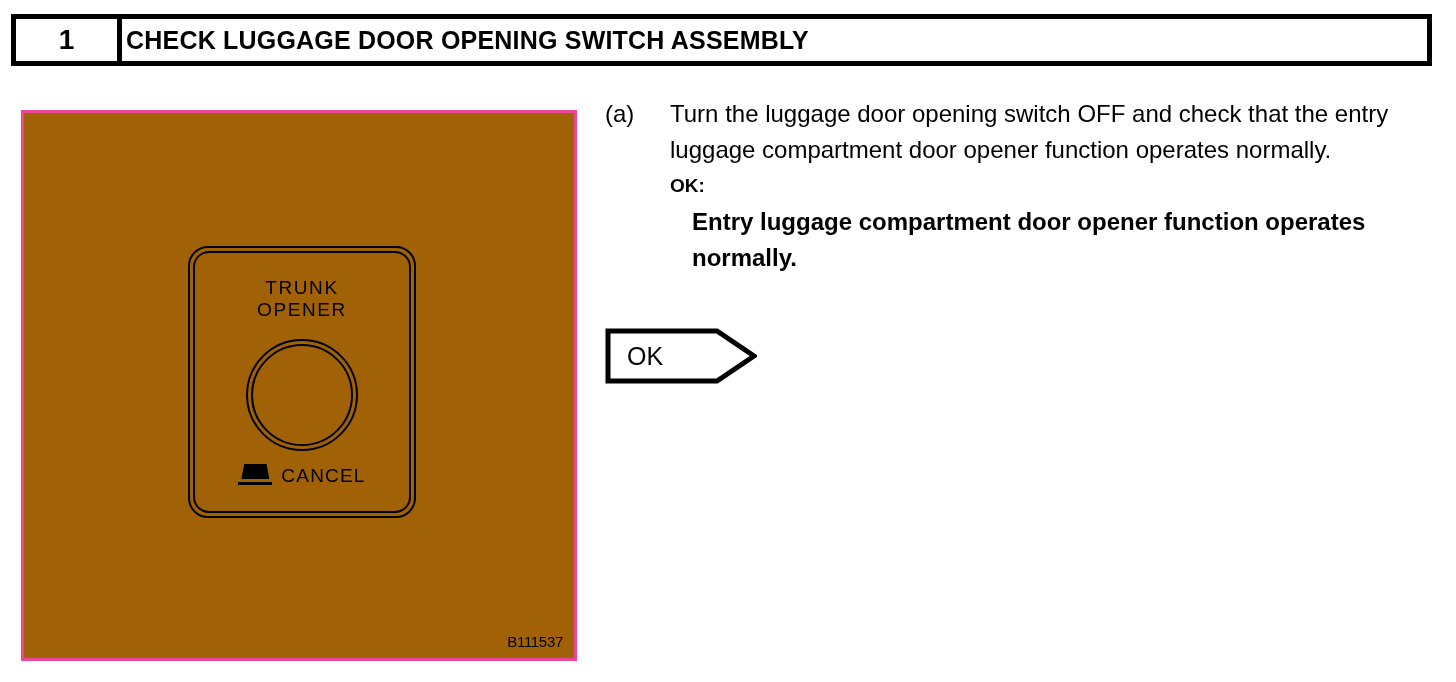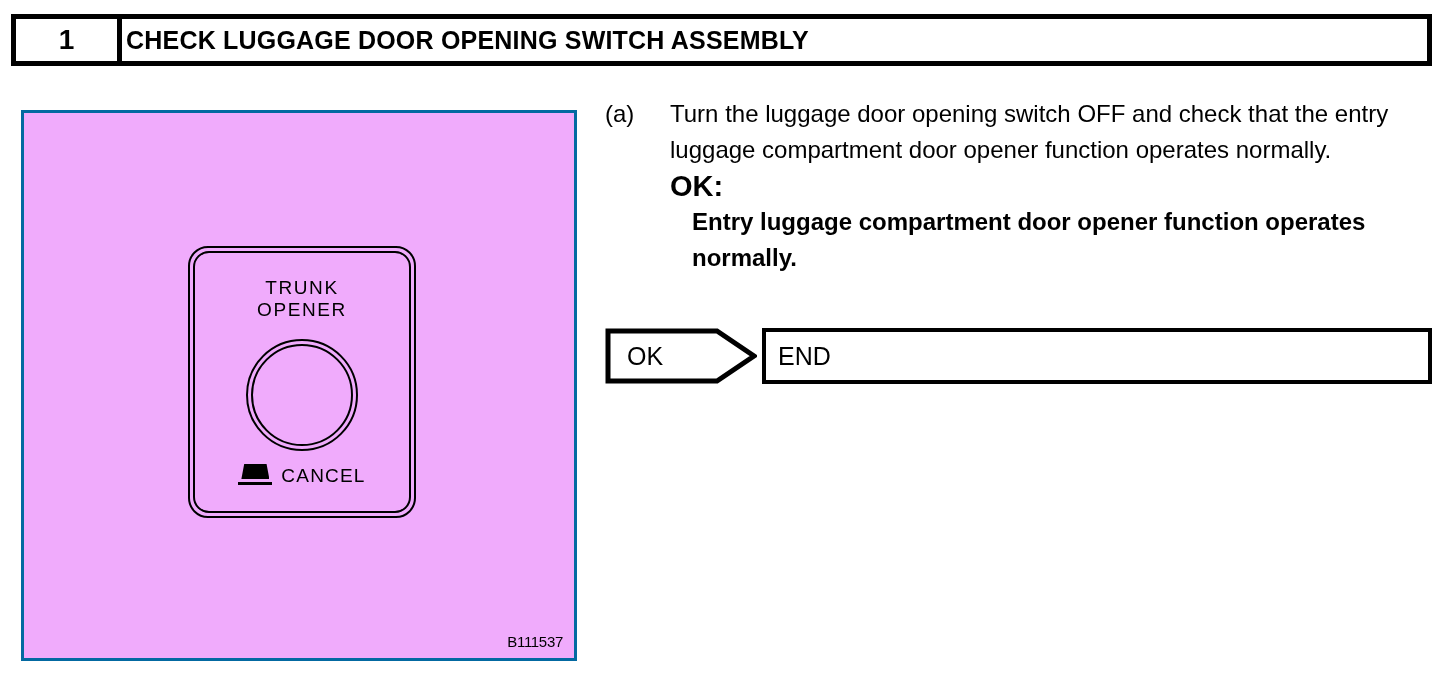--- a/index.html
+++ b/index.html
@@ -56,23 +56,23 @@
     white-space: nowrap;
   }
 
   
   .figure-frame {
     position: absolute;
     left: 21px;
     top: 110px;
     width: 556px;
     height: 551px;
-    border: 3px solid #0369a1;
-    box-sizing: border-box;
-    background: #f0abfc;
+    border: 3px solid #ec4899;
+    box-sizing: border-box;
+    background: #a16207;
   }
   .figure-code {
     position: absolute;
     right: 11px;
     bottom: 9px;
     font-size: 15px;
     font-weight: normal;
     letter-spacing: -0.3px;
     line-height: 1;
   }
@@ -194,21 +194,21 @@
   }
   .instr-body {
     flex: 1;
   }
   .instr-text {
     font-size: 24px;
     line-height: 36px;
     width: 770px;
   }
   .ok-label {
-    font-size: 29px;
+    font-size: 19px;
     font-weight: bold;
     line-height: 36px;
   }
   .ok-criterion {
     font-size: 24px;
     font-weight: bold;
     line-height: 36px;
     padding-left: 22px;
     width: 748px;
   }
@@ -311,17 +311,14 @@
 
 <div class="result-row">
 
   <div class="result-arrow">
     <svg width="152" height="56" viewBox="0 0 152 56" xmlns="http://www.w3.org/2000/svg" aria-hidden="true">
       <polygon points="3,3 112,3 149,28 112,53 3,53" fill="#ffffff" stroke="#000000" stroke-width="5" stroke-linejoin="miter"></polygon>
     </svg>
   </div>
   <span class="result-arrow-label">OK</span>
 
-  <div class="result-box">
-    <span class="result-box-label">END</span>
-  </div>
 
 </div>
 
 </body></html>

